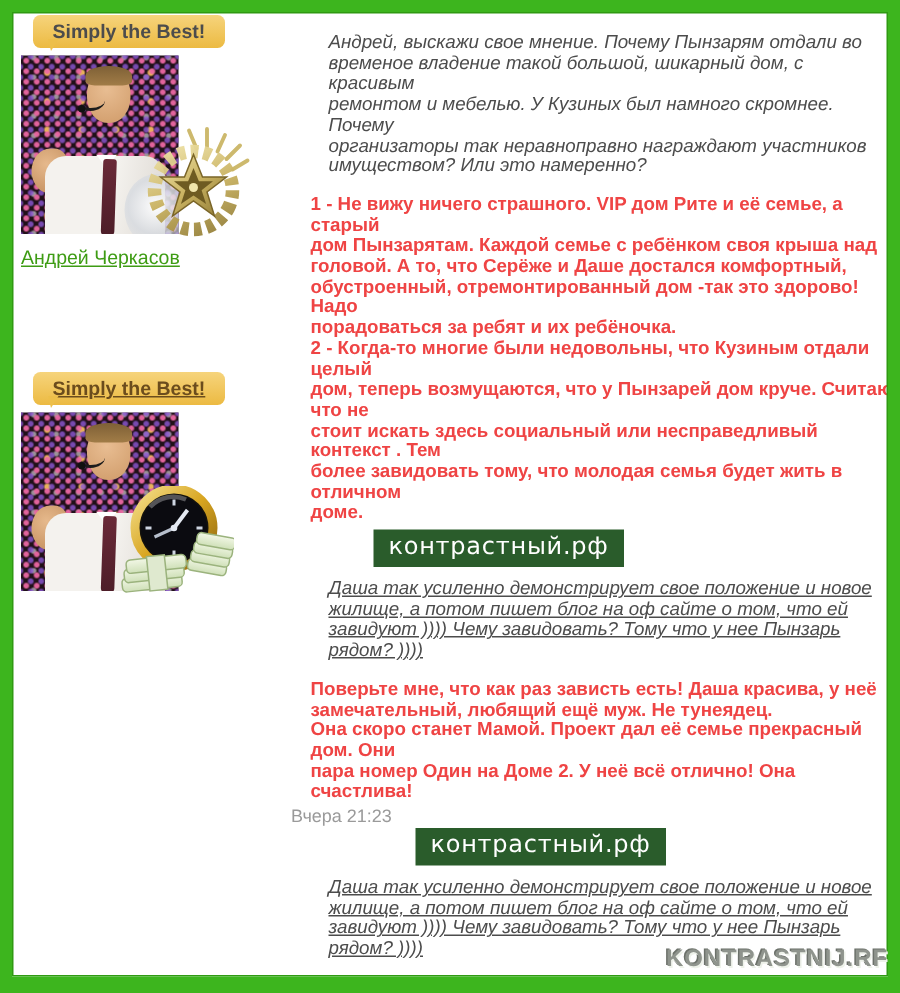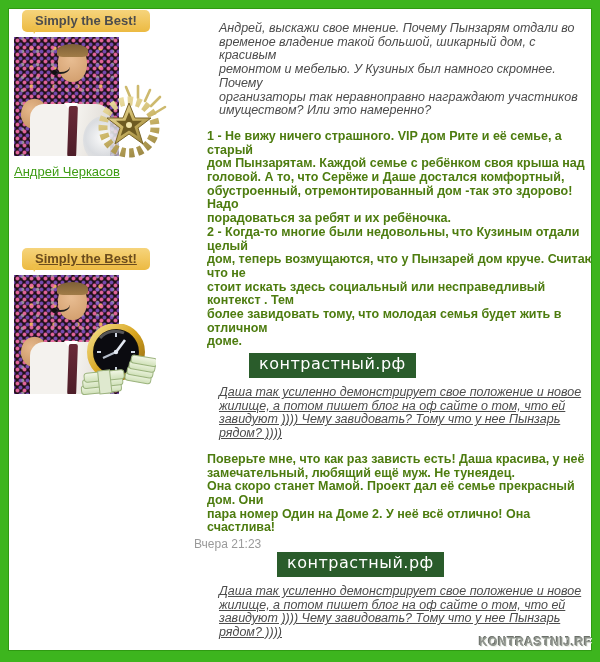--- a/index.html
+++ b/index.html
@@ -57,33 +57,33 @@
     background:radial-gradient(circle at 50% 45%,rgba(255,255,255,0.95),rgba(214,218,224,0.8) 55%,rgba(214,218,224,0));}
 
   .medal{position:absolute;left:78px;top:74px;width:76px;height:76px;z-index:5;}
   .clockmoney{position:absolute;left:62px;top:76px;width:80px;height:82px;z-index:5;}
 
   .author-name{display:inline-block;margin-top:8px;font-size:13px;color:#3e9c14;text-decoration:underline;}
 
   
   .content{position:absolute;left:207px;top:10px;width:392px;font-size:12.5px;line-height:13.7px;}
   .q{margin:12px;font-style:italic;color:#4c4c4c;white-space:pre-line;}
-  .a{margin:0;font-weight:bold;color:#4d7c0f;white-space:pre-line;}
+  .a{margin:0;font-weight:bold;color:#ef4444;white-space:pre-line;}
   .brand{
     display:inline-block;background:#2a5c2b;color:#fff;font-size:16px;line-height:1.18;
     padding:2px 10px 4px;font-family:"DejaVu Sans",sans-serif;letter-spacing:0.5px;
   }
   .brand-1{margin:4px 0 3px 42px;}
   .brand-2{margin:1px 0 3px 70px;}
   .ts{margin:2px 0 0 -13px;font-size:12px;color:#9a9a9a;line-height:14px;}
   .mt5{margin-top:5px;text-decoration:underline;}
 
   .site-mark{
     position:absolute;right:8px;bottom:13px;z-index:31;
-    font-size:12px;font-weight:bold;color:#8f948d;letter-spacing:0.6px;
+    font-size:16px;font-weight:bold;color:#8f948d;letter-spacing:0.6px;
     text-shadow:1px 1px 0 #eef2ea,-1px -1px 0 #6c716a;
   }
 </style>
 </head>
 <body>
 
 <div class="frame">
   <div class="green-border"></div>
 
   <div class="author-card card-1">

